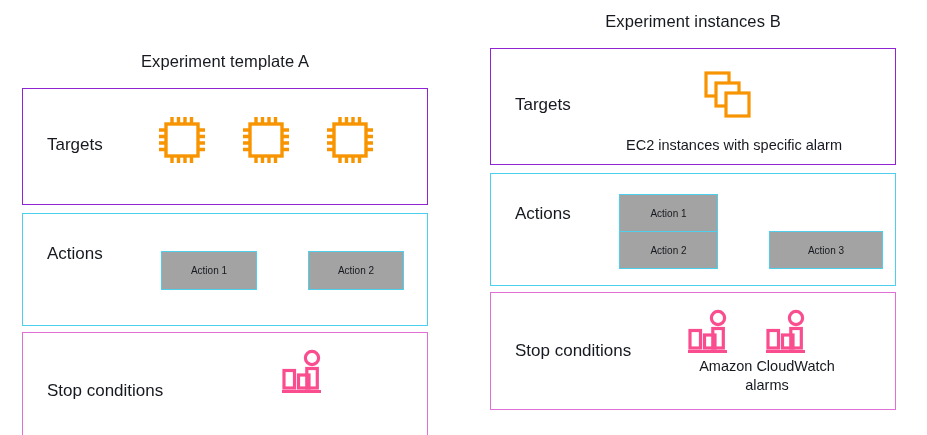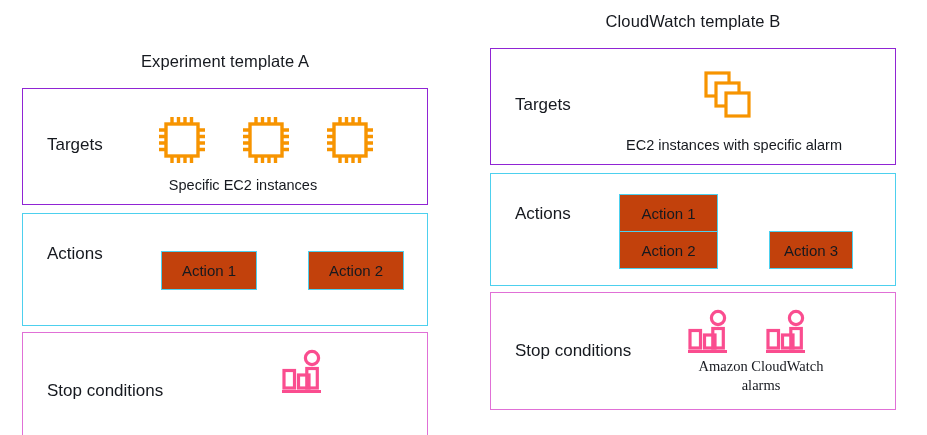--- a/index.html
+++ b/index.html
@@ -99,37 +99,37 @@
 
   .icon {
     display: block;
   }
 
   
   .action-chip {
     position: absolute;
     box-sizing: border-box;
     border: 1.4px solid #4dd0ee;
-    background: #c2410c;
+    background: #a3a3a3;
     display: flex;
     align-items: center;
     justify-content: center;
-    font-size: 15px;
+    font-size: 10px;
     color: #16191f;
     white-space: nowrap;
   }
 
   
   .a-action-1 { left: 138px; top: 37px; width: 96px; height: 39px; }
   .a-action-2 { left: 285px; top: 37px; width: 96px; height: 39px; }
 
   
   .b-action-1 { left: 128px; top: 20px; width: 99px; height: 38px; }
   .b-action-2 { left: 128px; top: 57px; width: 99px; height: 38px; }
-  .b-action-3 { left: 278px; top: 57px; width: 84px; height: 38px; }
+  .b-action-3 { left: 278px; top: 57px; width: 114px; height: 38px; }
 </style>
 </head>
 <body>
 
 <div class="canvas">
 
   <div class="template col-a">
 
     <div class="template-title">Experiment template A</div>
 
@@ -159,21 +159,20 @@
           <g fill="none" stroke="#f79400" stroke-width="3.4">
             <rect x="13" y="13" width="32" height="32"></rect>
             <path d="M19 13 V6 M25.5 13 V6 M32 13 V6 M38.5 13 V6"></path>
             <path d="M19 45 V52 M25.5 45 V52 M32 45 V52 M38.5 45 V52"></path>
             <path d="M13 19 H6 M13 25.5 H6 M13 32 H6 M13 38.5 H6"></path>
             <path d="M45 19 H52 M45 25.5 H52 M45 32 H52 M45 38.5 H52"></path>
           </g>
         </svg>
       </div>
 
-      <div class="section-caption" style="left:110px; top:87px; width:220px;">Specific EC2 instances</div>
     </div>
 
     <div class="section section-actions">
       <div class="section-label">Actions</div>
 
       <div class="action-chip a-action-1">Action 1</div>
       <div class="action-chip a-action-2">Action 2</div>
     </div>
 
     <div class="section section-stop">
@@ -189,21 +188,21 @@
             <path d="M5 44.5 H44" stroke-width="3.2"></path>
           </g>
         </svg>
       </div>
 
     </div>
   </div>
 
   <div class="template col-b">
 
-    <div class="template-title">CloudWatch template B</div>
+    <div class="template-title">Experiment instances B</div>
 
     <div class="section section-targets">
       <div class="section-label">Targets</div>
 
       <div class="icon-row" style="left:209px; top:18px;">
         <svg class="icon" width="62" height="62" viewBox="0 0 62 62">
           <g fill="none" stroke="#f79400" stroke-width="3.2">
             <rect x="6" y="6" width="23" height="23"></rect>
             <rect x="16" y="16" width="23" height="23" fill="#ffffff"></rect>
             <rect x="26" y="26" width="23" height="23" fill="#ffffff"></rect>
@@ -239,18 +238,18 @@
           <g fill="none" stroke="#fa4d8f" stroke-width="3.2">
             <circle cx="35" cy="11" r="6.6"></circle>
             <rect x="7" y="23.5" width="10.5" height="17.5"></rect>
             <rect x="21.5" y="28" width="10.5" height="13"></rect>
             <rect x="29.8" y="21.5" width="10.5" height="19.5"></rect>
             <path d="M5 44.5 H44"></path>
           </g>
         </svg>
       </div>
 
-      <div class="section-caption" style="left:162px; top:64px; width:216px;font-family:Liberation Serif, serif;">Amazon CloudWatch
+      <div class="section-caption" style="left:168px; top:64px; width:216px;">Amazon CloudWatch
 alarms</div>
     </div>
   </div>
 
 </div>
 
 </body></html>

